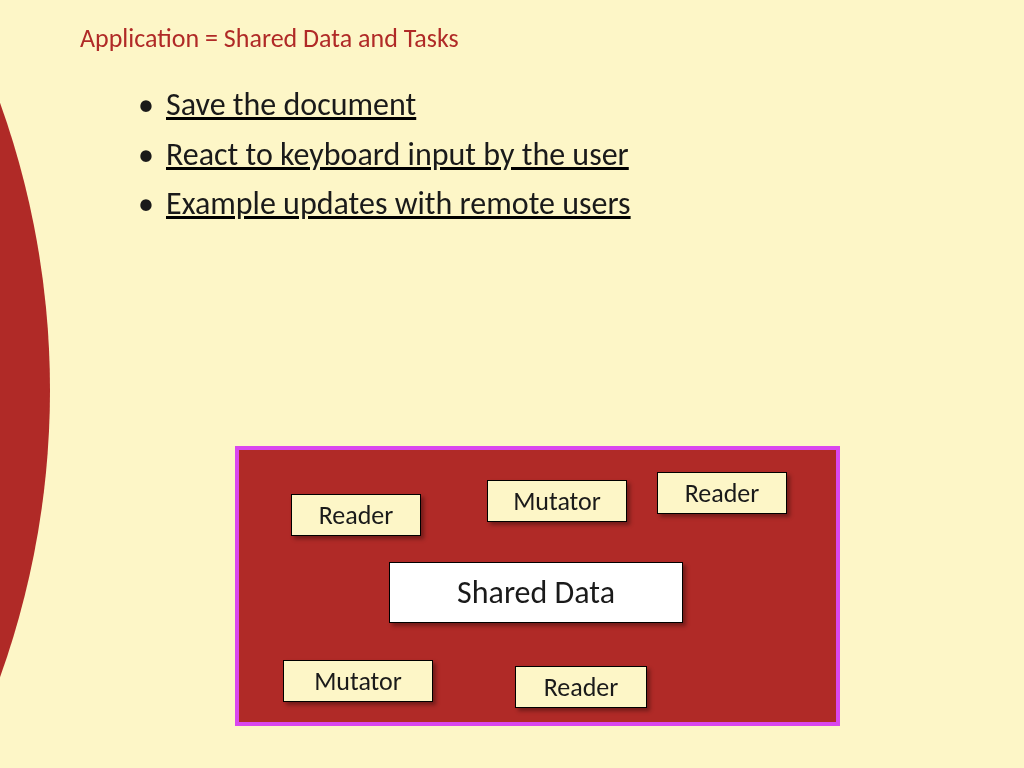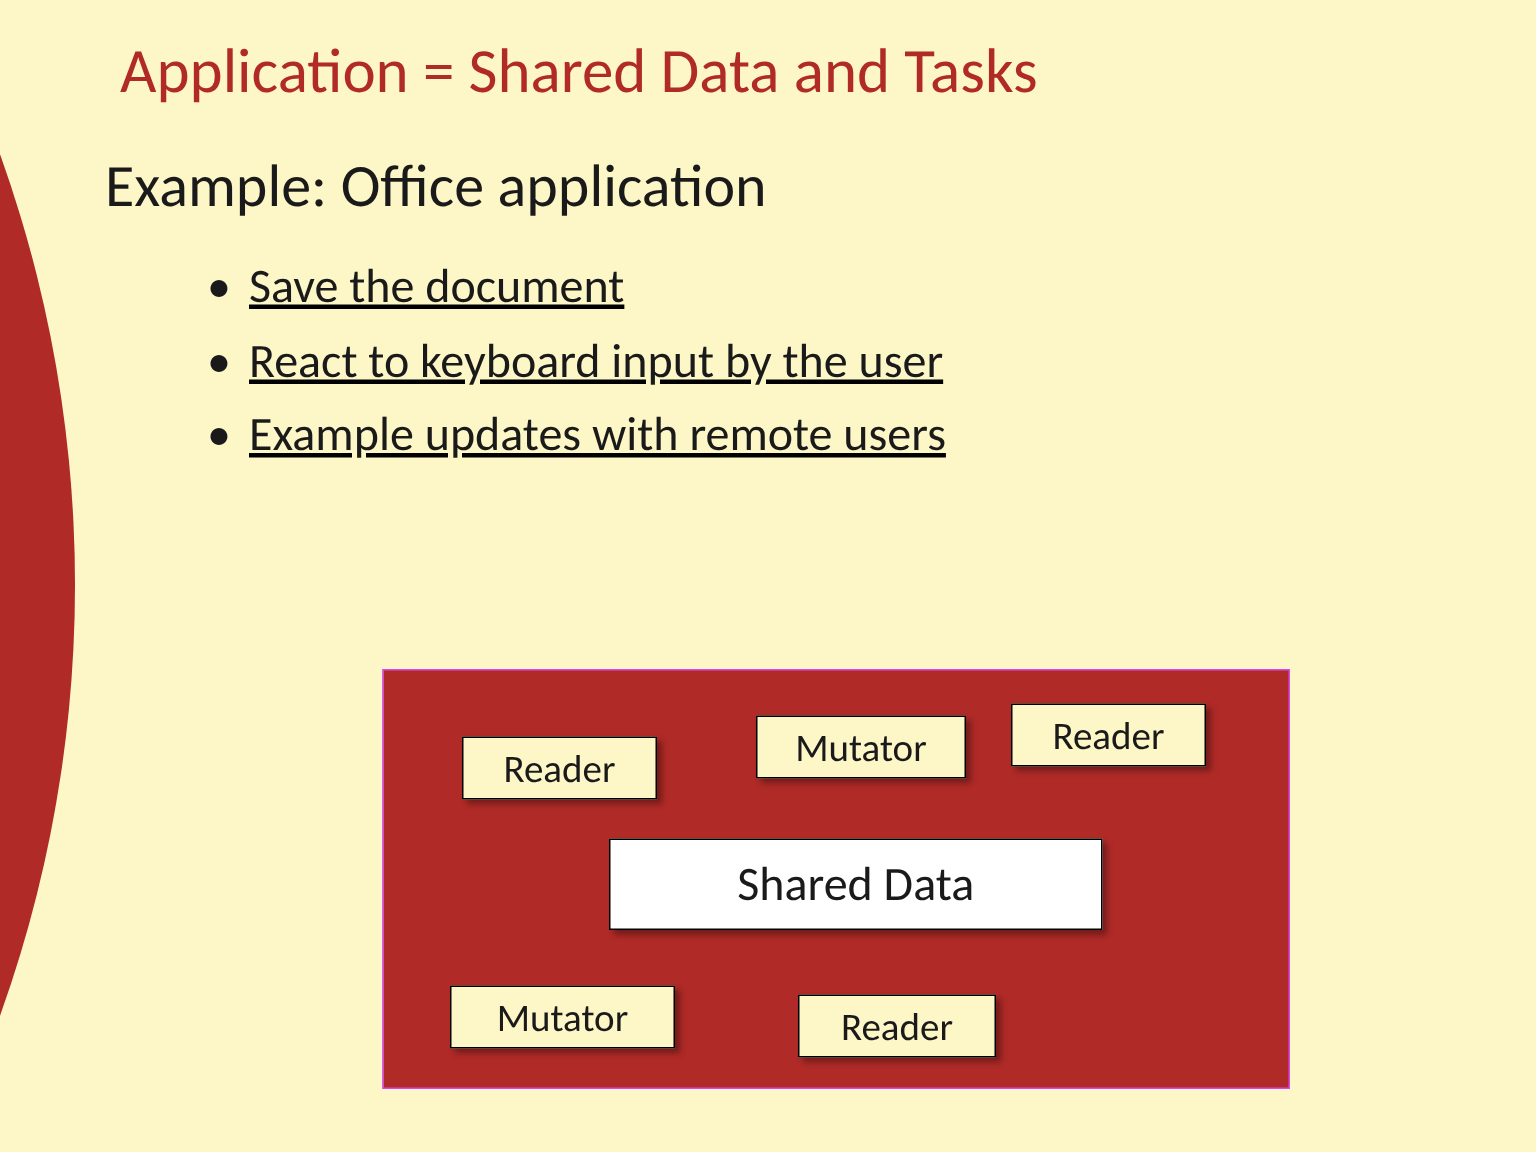--- a/index.html
+++ b/index.html
@@ -19,21 +19,21 @@
     background: #b02a27;
   }
   .content {
     position: absolute;
     left: 80px;
     top: 22px;
     right: 20px;
   }
   .title {
     color: #b02a27;
-    font-size: 42px;
+    font-size: 26px;
     font-weight: 400;
     margin-bottom: 26px;
   }
   .subtitle {
     color: #1a1a1a;
     font-size: 40px;
     font-weight: 400;
     margin-left: -10px;
     margin-bottom: 18px;
   }
@@ -56,53 +56,51 @@
     top: 0;
     font-size: 32px;
   }
   .diagram {
     position: absolute;
     left: 235px;
     top: 446px;
     width: 605px;
     height: 280px;
     background: #b02a27;
-    border: 1px solid #d946ef;
-    margin-left: 20px;
+    border: 4px solid #d946ef;
   }
   .box {
     position: absolute;
     background: #fdf6c7;
     border: 1.5px solid #000;
     font-size: 26px;
     color: #1a1a1a;
     text-align: center;
     padding: 4px 0;
     box-shadow: 3px 3px 4px rgba(0,0,0,0.35);
   }
   .bx-reader1 { left: 52px;  top: 44px;  width: 130px; }
   .bx-mutator1{ left: 248px; top: 30px;  width: 140px; }
   .bx-reader2 { left: 418px; top: 22px;  width: 130px; }
   .bx-shared  {
-    left: 150px; top: 112px; width: 329px;
+    left: 150px; top: 112px; width: 294px;
     background: #ffffff;
     font-size: 32px;
     padding: 10px 0;
   }
   .bx-mutator2{ left: 44px;  top: 210px; width: 150px; }
   .bx-reader3 { left: 276px; top: 216px; width: 132px; }
 </style>
 </head>
 <body>
 
 <div class="arc"></div>
 
 <div class="content">
   <h1 class="title">Application = Shared Data and Tasks</h1>
-  <h2 class="subtitle">Example: Office application</h2>
   <ul class="bullets">
     <li>Save the document</li>
     <li>React to keyboard input by the user</li>
     <li>Example updates with remote users</li>
   </ul>
 </div>
 
 <div class="diagram">
   <div class="box bx-reader1">Reader</div>
   <div class="box bx-mutator1">Mutator</div>

